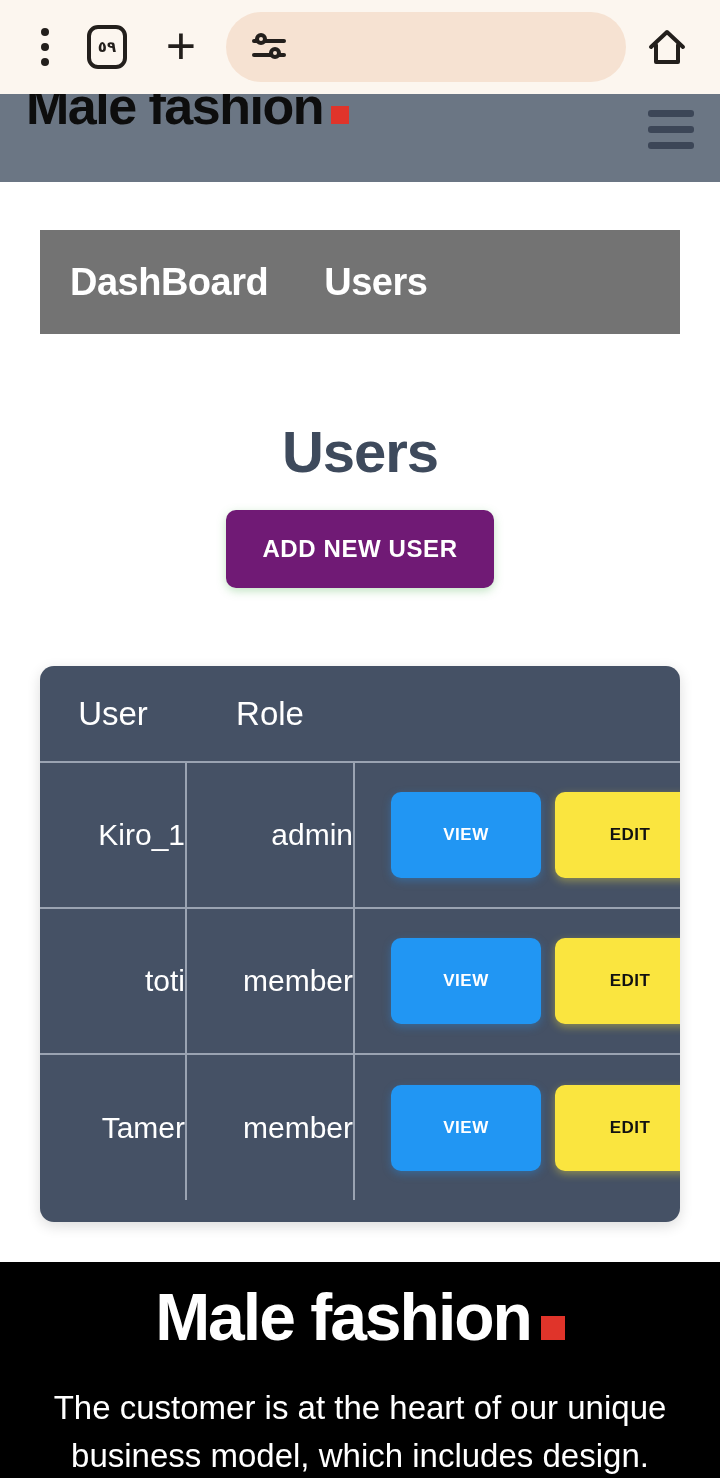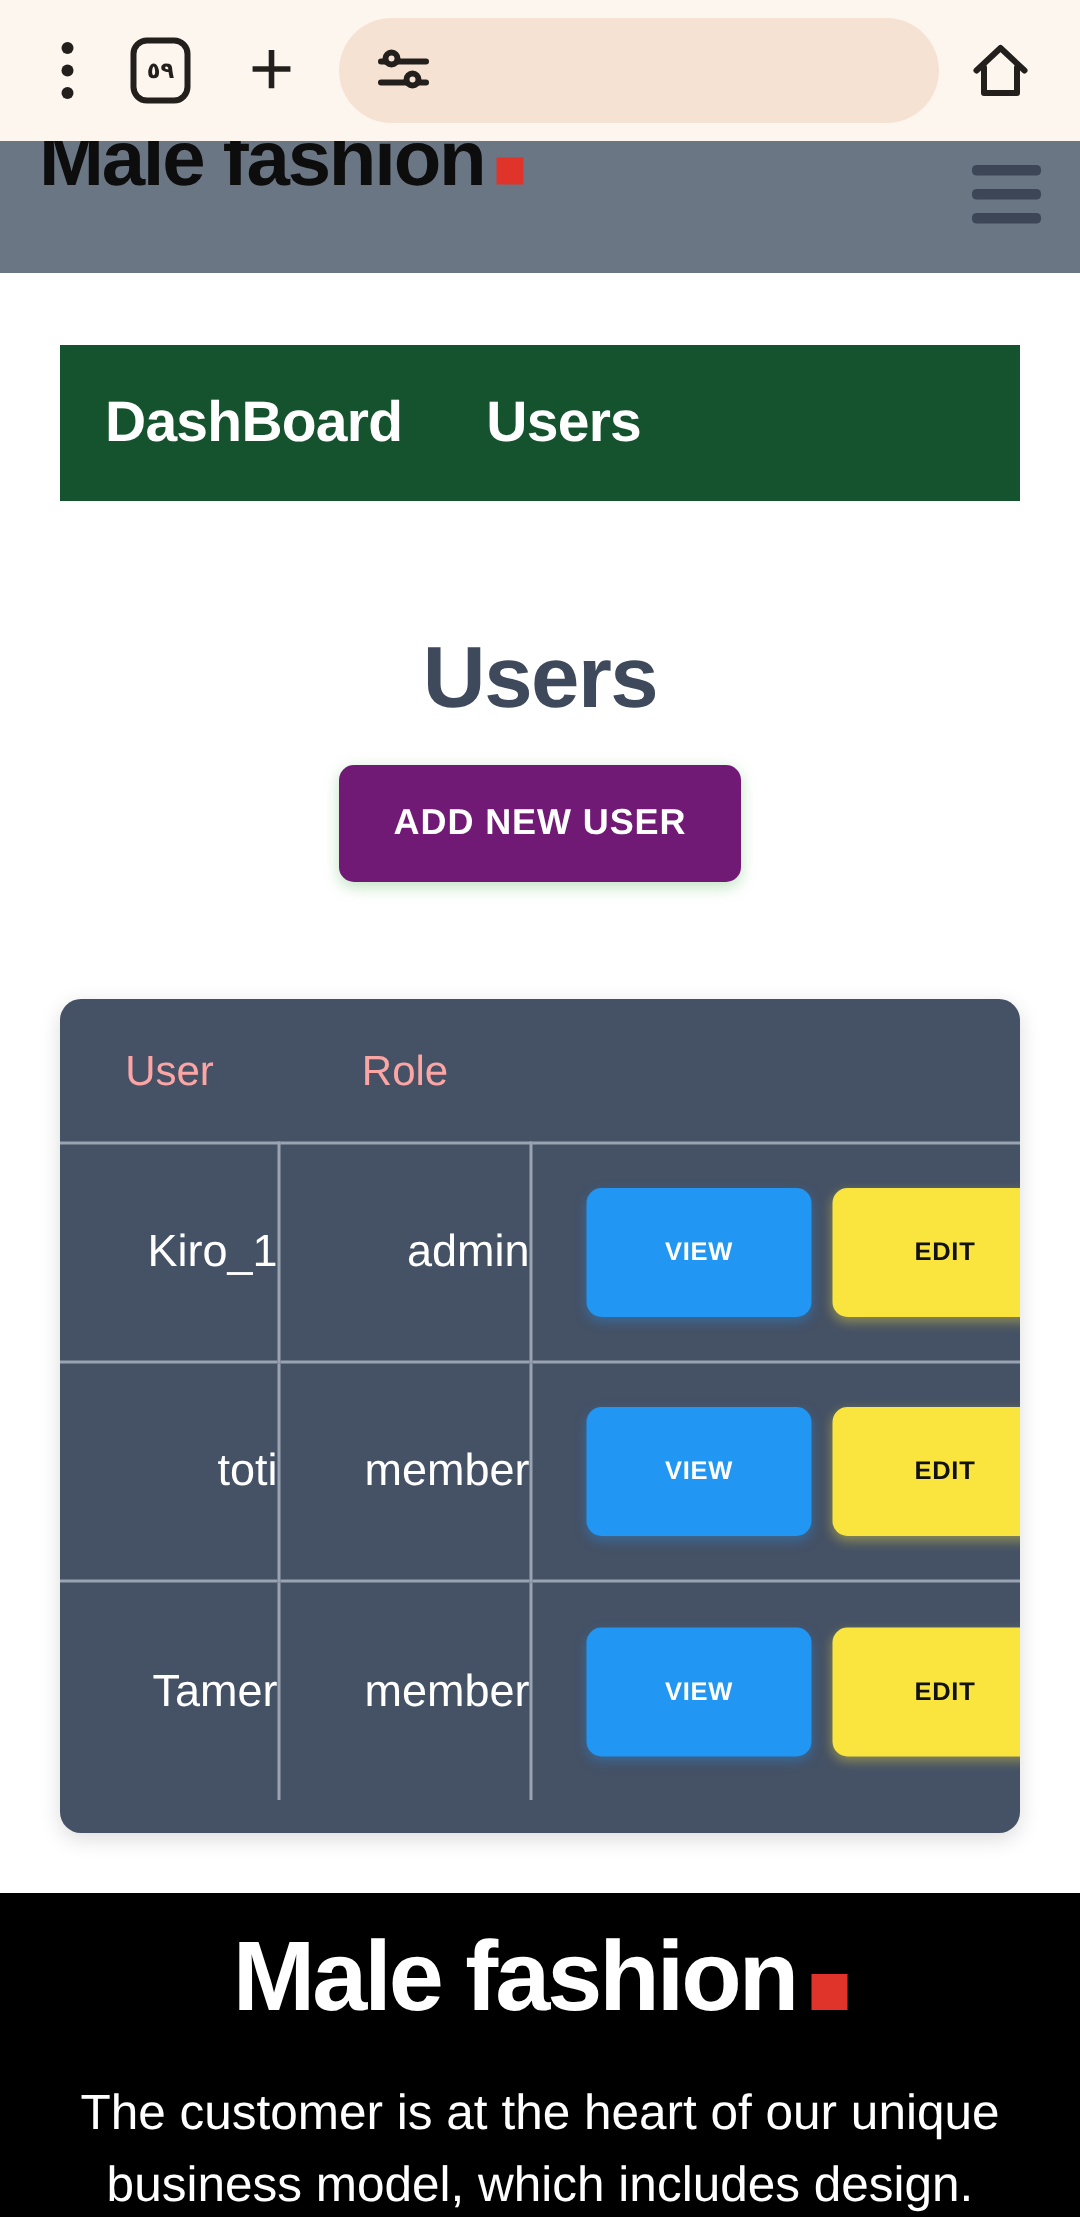--- a/index.html
+++ b/index.html
@@ -72,21 +72,21 @@
     line-height:1; margin-top:-14px; display:flex; align-items:baseline;
     font-family:"Liberation Sans", sans-serif;
   }
   .brand-dot { display:inline-block; width:18px; height:18px; background:#e0342a; margin-left:8px; }
   .hamburger { margin-top:16px; width:46px; display:flex; flex-direction:column; gap:9px; }
   .hamburger i { display:block; height:7px; background:#3c4657; border-radius:3px; }
 
   
   .navbar {
     position:absolute; top:230px; left:40px; width:640px; height:104px;
-    background:#14532d;
+    background:#737373;
     display:flex; align-items:center; gap:56px;
     padding-left:30px;
   }
   .nav-link {
     color:#ffffff; font-size:38px; font-weight:bold; text-decoration:none;
     letter-spacing:-0.5px; white-space:nowrap;
   }
 
   
   .page-title {
@@ -105,21 +105,21 @@
   .table-wrap {
     position:absolute; top:666px; left:40px; width:640px; height:556px;
     background:#455165; border-radius:14px; overflow:hidden;
     box-shadow: 0 4px 14px rgba(0,0,0,0.14);
   }
   table.users { border-collapse:collapse; width:860px; table-layout:fixed; }
   table.users col.c-user { width:146px; }
   table.users col.c-role { width:168px; }
   table.users col.c-act  { width:546px; }
   table.users th {
-    height:96px; color:#fca5a5; font-size:28px; font-weight:normal;
+    height:96px; color:#ffffff; font-size:33px; font-weight:normal;
     text-align:center; vertical-align:middle; border:none;
   }
   table.users td {
     height:146px; color:#ffffff; font-size:30px; text-align:right;
     vertical-align:middle;
     border-top:2px solid #9aa3b2; border-right:2px solid #9aa3b2;
   }
   table.users td.actions { text-align:left; padding-left:36px; }
   .btn-view, .btn-edit {
     display:inline-block; border:none; border-radius:10px;

